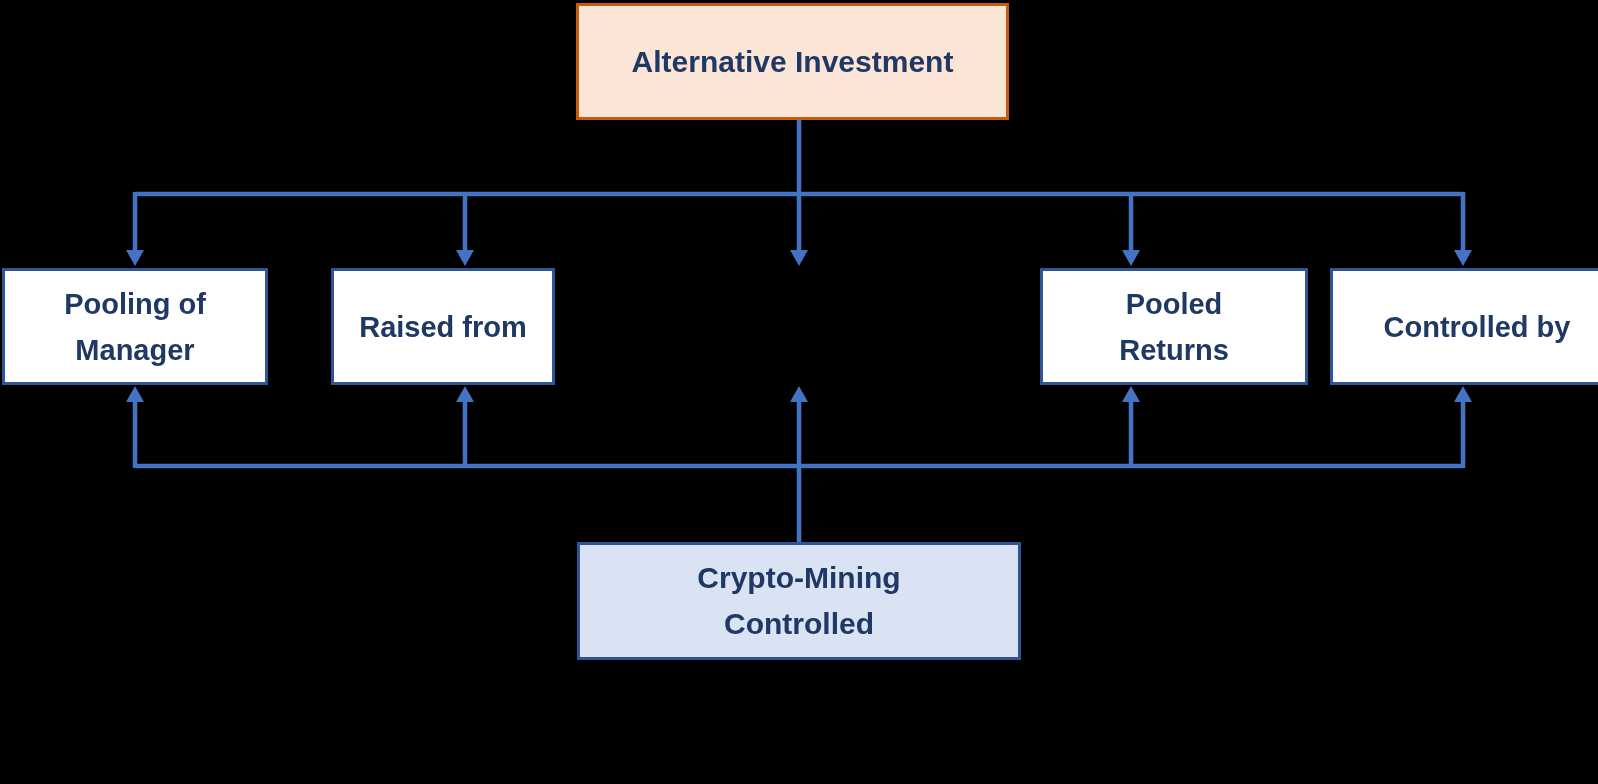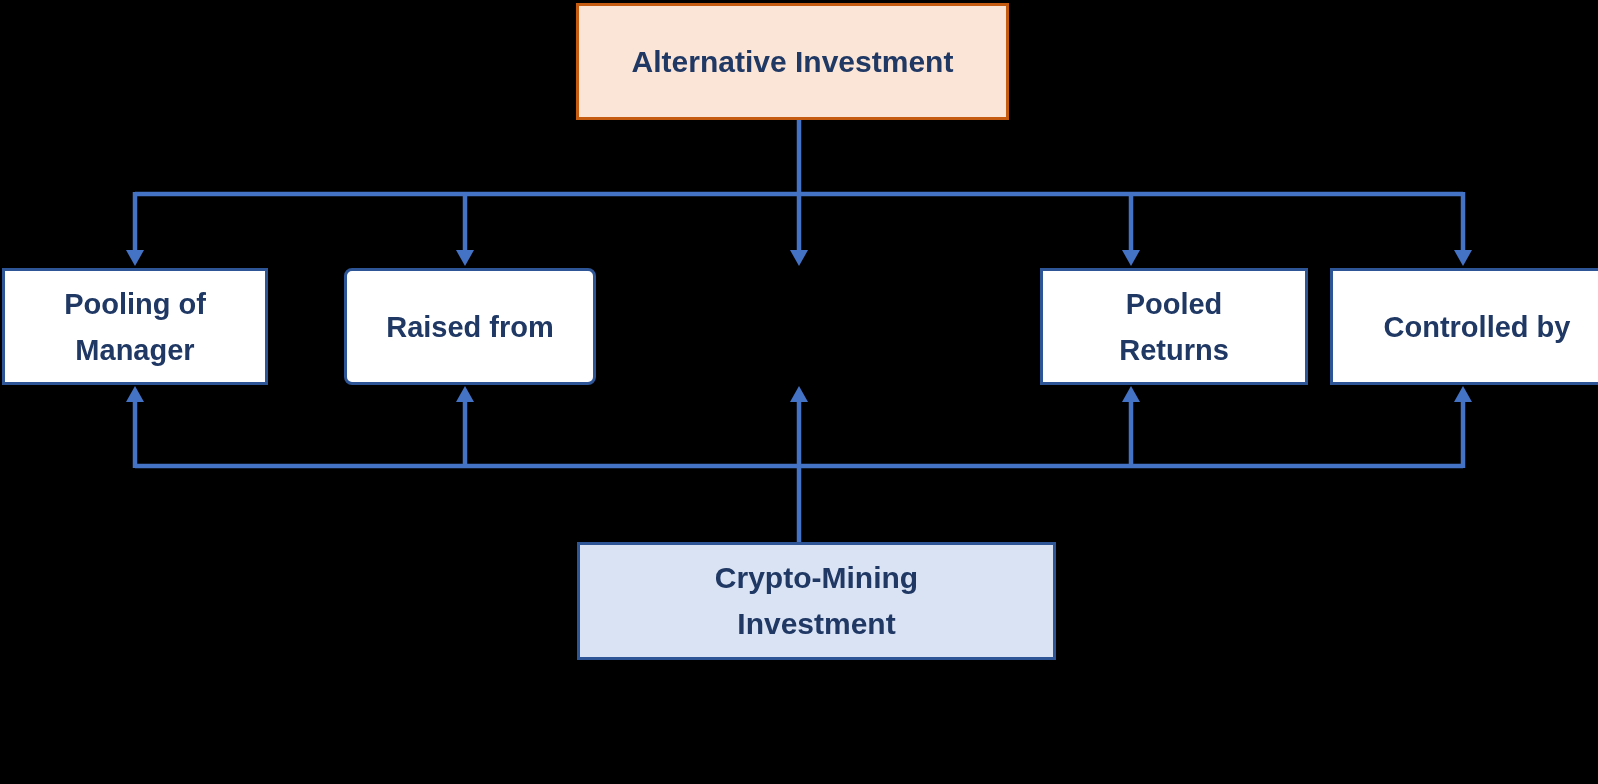--- a/index.html
+++ b/index.html
@@ -56,21 +56,21 @@
     font-weight:700;
   }
   .criterion-box{
     top:268px;height:117px;
     background:#ffffff;
     border:3px solid var(--box-border);
     font-size:29px;
     font-weight:700;
   }
   .subject-box{
-    left:577px;top:542px;width:479px;height:118px;
+    left:577px;top:542px;width:444px;height:118px;
     background:var(--subject-fill);
     border:3px solid var(--box-border);
     font-size:30px;
     font-weight:700;
   }
 </style>
 </head>
 <body>
 
 <div class="canvas">
@@ -109,29 +109,29 @@
   </svg>
 
   <div class="box root-box">
     <span>Alternative Investment</span>
   </div>
 
   <div class="box criterion-box" style="left:2px;width:266px;">
     <span>Pooling of</span>
     <span>Manager</span>
   </div>
-  <div class="box criterion-box" style="left:344px;width:252px;border-radius:8px;">
+  <div class="box criterion-box" style="left:331px;width:224px;">
     <span>Raised from</span>
   </div>
   <div class="box criterion-box" style="left:997px;width:268px;margin-left:43px;">
     <span>Pooled</span>
     <span>Returns</span>
   </div>
   <div class="box criterion-box" style="left:1330px;width:294px;">
     <span>Controlled by</span>
   </div>
 
   <div class="box subject-box">
     <span>Crypto-Mining</span>
-    <span>Investment</span>
+    <span>Controlled</span>
   </div>
 
 </div>
 
 </body></html>

